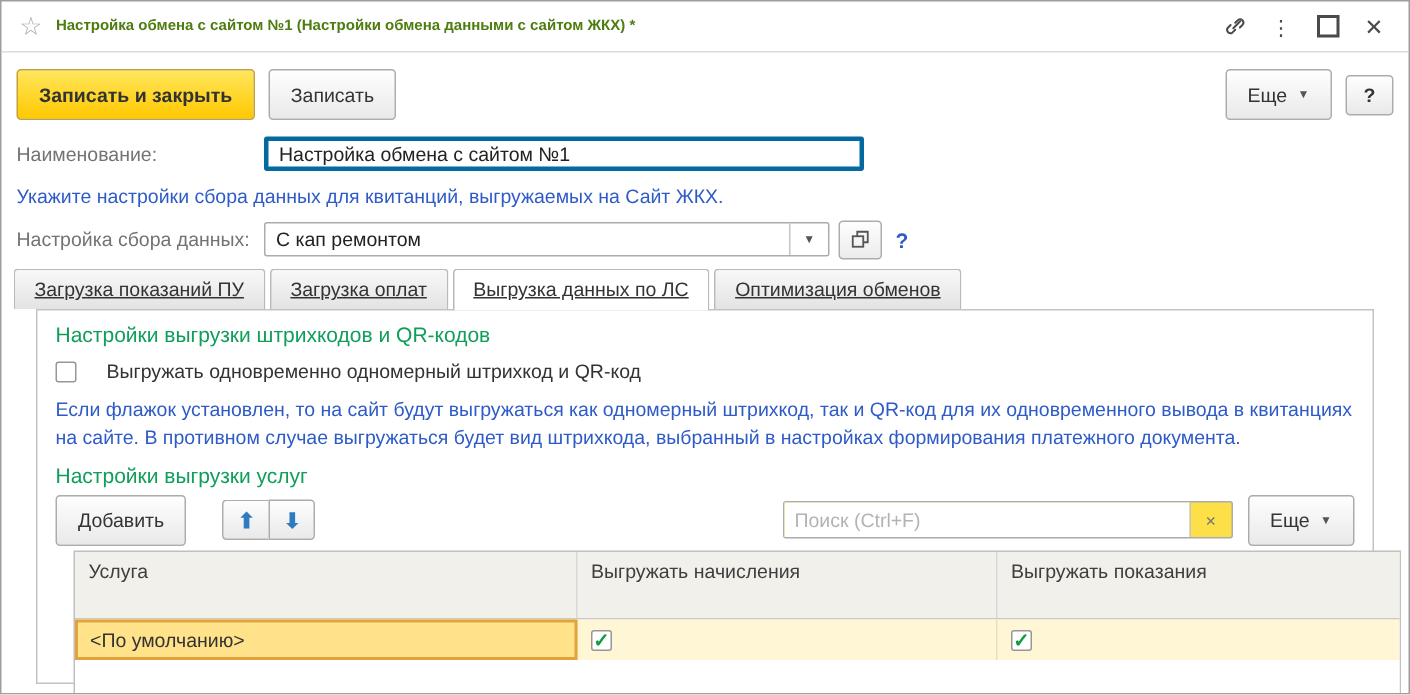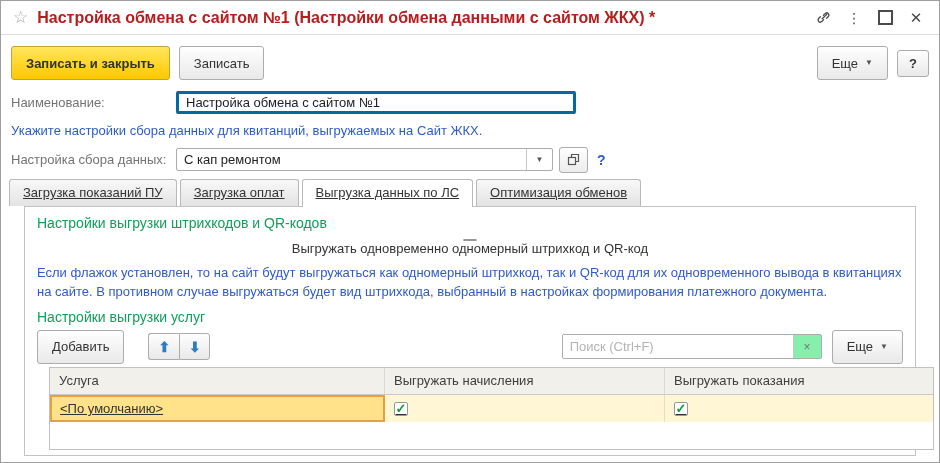--- a/index.html
+++ b/index.html
@@ -4,21 +4,21 @@
 <style>
   html,body{margin:0;padding:0;background:#F0F0F0;}
   .window{
     width:940px;height:463px;box-sizing:border-box;position:relative;overflow:hidden;
     background:#fff;border:1px solid #9E9E9E;
     font-family:"Liberation Sans",sans-serif;font-size:13px;color:#333;
   }
   
   .titlebar{height:33px;display:flex;align-items:center;padding:0 10px 0 12px;border-bottom:1px solid #DCDCDC;}
   .star{color:#A9A9A9;font-size:17px;margin-right:9px;line-height:1;}
-  .title{font-weight:bold;font-size:16px;color:#b91c1c;white-space:nowrap;overflow:hidden;}
+  .title{font-weight:bold;font-size:10px;color:#4d7c0f;white-space:nowrap;overflow:hidden;}
   .tb-icons{margin-left:auto;display:flex;align-items:center;gap:5px;}
   .tb-btn{width:26px;height:24px;display:flex;align-items:center;justify-content:center;color:#4A4A4A;cursor:default;}
   .tb-dots{font-size:14px;letter-spacing:0;color:#4A4A4A;}
   .tb-max{width:11px;height:11px;border:2px solid #4A4A4A;display:inline-block;}
   .tb-close{font-size:15px;color:#4A4A4A;}
   
   .commandbar{display:flex;align-items:center;gap:9px;padding:11px 10px 10px 10px;}
   .btn{height:27px;padding:16px 14px;border:1px solid #ACACAC;border-radius:3px;
        background:linear-gradient(#FEFEFE,#E9E9E9);font-size:13px;color:#333;
        display:inline-flex;align-items:center;gap:7px;white-space:nowrap;box-sizing:border-box;}
@@ -42,46 +42,46 @@
   .q-link{color:#2E5BC7;font-weight:bold;margin-left:9px;font-size:14px;}
   
   .tabs{display:flex;gap:3px;margin:7px 0 0 8px;position:relative;z-index:2;}
   .tab{padding:5px 13px 6px 13px;border:1px solid #B9B9B9;border-bottom:none;border-radius:3px 3px 0 0;
        background:linear-gradient(#F8F8F8,#E3E3E3);color:#333;white-space:nowrap;text-decoration:underline;}
   .tab.active{background:#fff;margin-bottom:-1px;padding-bottom:7px;}
   
   .panel{margin:0 23px;border:1px solid #C3C3C3;background:#fff;height:250px;box-sizing:border-box;
          padding:8px 12px;position:relative;z-index:1;}
   .h-green{color:#119E5A;font-size:14px;margin:0 0 7px 0;line-height:17px;}
-  .cbrow{display:flex;align-items:center;gap:0;margin:0 0 8px 0;height:16px;flex-direction:column;}
+  .cbrow{display:flex;align-items:flex-end;gap:20px;margin:0 0 8px 0;height:16px;}
   .cb{width:14px;height:14px;box-sizing:border-box;border:1px solid #979797;border-radius:2px;background:#fff;
       display:inline-flex;align-items:center;justify-content:center;font-size:13px;line-height:1;
       color:#149B42;font-weight:bold;}
   .note{color:#2E5BC7;line-height:19px;margin:0 0 8px 0;}
   
   .gtoolbar{display:flex;align-items:center;margin:0 0 7px 0;height:27px;}
   .arrow-group{display:flex;margin-left:24px;}
   .arrow-btn{width:31px;height:27px;border:1px solid #ACACAC;background:linear-gradient(#FEFEFE,#E9E9E9);
              display:inline-flex;align-items:center;justify-content:center;box-sizing:border-box;
              color:#2F7BBF;font-size:14px;font-weight:bold;}
   .arrow-btn.up{border-radius:3px 0 0 3px;border-right:none;}
   .arrow-btn.down{border-radius:0 3px 3px 0;}
-  .searchbox{margin-left:auto;width:260px;height:25px;box-sizing:border-box;border:1px solid #ACACAC;
-             border-radius:2px;display:flex;align-items:stretch;background:#86efac;}
+  .searchbox{margin-left:auto;width:300px;height:25px;box-sizing:border-box;border:1px solid #ACACAC;
+             border-radius:2px;display:flex;align-items:stretch;background:#fde047;}
   .searchbox input{flex:1;border:none;outline:none;padding:0 7px;font:13px "Liberation Sans",sans-serif;color:#222;min-width:0;}
   .searchbox input::placeholder{color:#B3B3B3;}
   .search-clear{width:27px;border-left:1px solid #C6C6C6;display:flex;align-items:center;justify-content:center;
                 color:#777;font-size:12px;}
   .gt-more{margin-left:10px;}
   
   .grid{margin-left:12px;width:885px;border:1px solid #C0C0C0;box-sizing:border-box;}
   .g-head{display:flex;background:#F2F0EA;border-bottom:1px solid #C9C9C9;}
-  .gh-cell{box-sizing:border-box;padding:5px 9px;border-right:1px solid #D8D8D8;color:#3E3E3E;height:26px;}
+  .gh-cell{box-sizing:border-box;padding:5px 9px;border-right:1px solid #D8D8D8;color:#3E3E3E;height:44px;}
   .gh-cell:last-child{border-right:none;}
-  .g-row{display:flex;background:#FFF6D6;text-decoration:underline;}
+  .g-row{display:flex;background:#FFF6D6;}
   .gr-cell{box-sizing:border-box;padding:4px 9px;border-right:1px solid #EADFB8;height:27px;
            display:flex;align-items:center;}
   .gr-cell:last-child{border-right:none;}
   .gr-cell.sel{border:2px solid #E2A33C;background:#FFE28A;padding:2px 8px;}
   .c1{width:335px;flex:0 0 335px;}
   .c2{width:280px;flex:0 0 280px;}
   .c3{flex:1;}
   .g-empty{height:27px;background:#fff;}
   svg{display:block;}
 </style>

